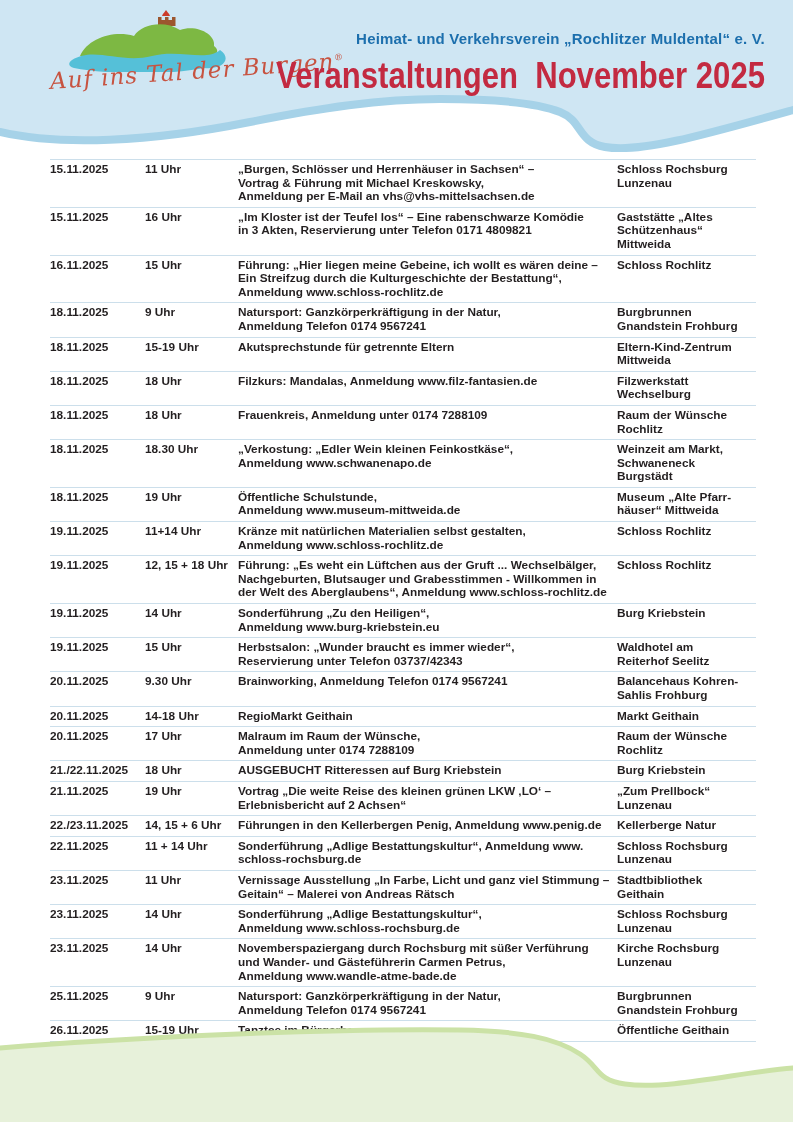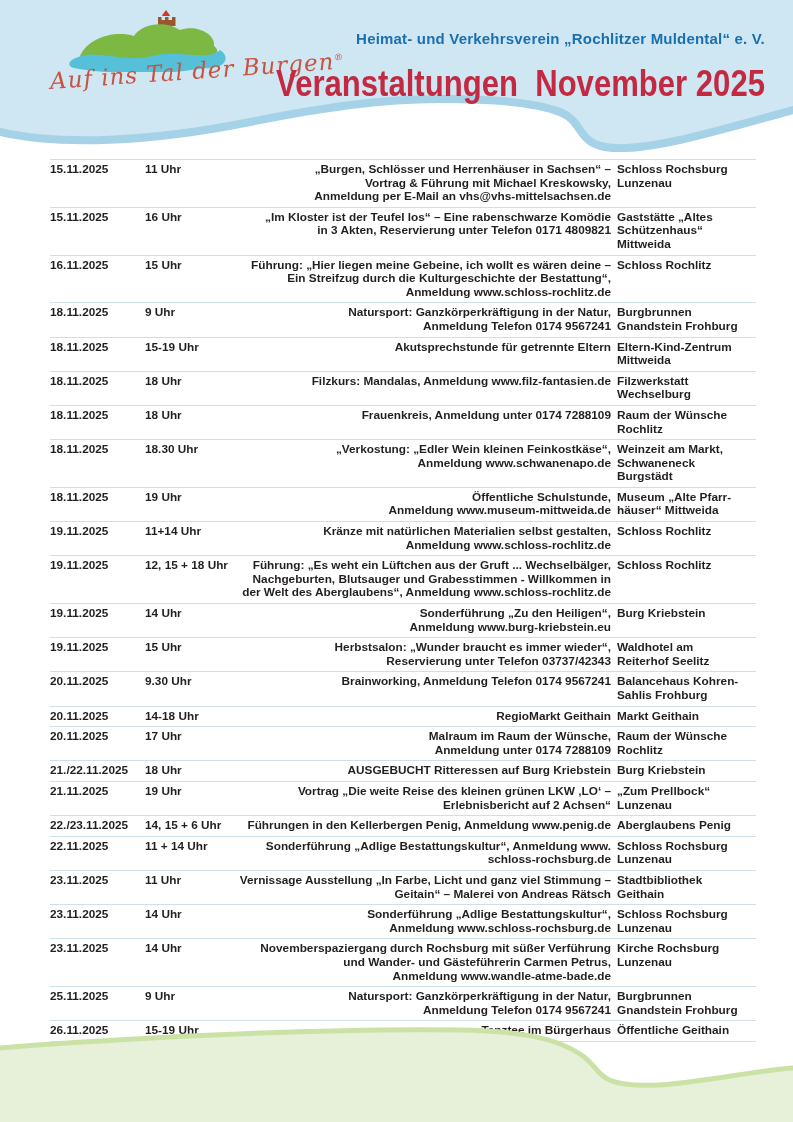--- a/index.html
+++ b/index.html
@@ -30,39 +30,39 @@
   .logo-script{
     font-family:"DejaVu Serif",serif;font-style:italic;
     color:var(--logo-red);font-size:23px;white-space:nowrap;
     transform:rotate(-4deg);transform-origin:left center;
     margin-top:-4px;margin-left:4px;letter-spacing:1px;
   }
   .logo-script sup{font-size:9px;}
   .header-text{position:absolute;top:30px;right:28px;text-align:right;}
   .org-name{
     color:var(--org-blue);font-weight:bold;font-size:15px;letter-spacing:0.2px;
-    margin-bottom:16px;white-space:pre;
+    margin-bottom:8px;white-space:pre;
   }
   .page-title{
     color:var(--title-red);font-weight:bold;font-size:37px;white-space:pre;
     transform:scaleX(0.84);transform-origin:right center;letter-spacing:0px;
   }
   table.events{
     position:absolute;left:50px;top:159px;width:706px;
     border-collapse:collapse;table-layout:fixed;font-weight:bold;
   }
   table.events td{
     vertical-align:top;font-size:11.8px;line-height:13.6px;
     border-top:1px solid var(--divider);
     padding:3px 6px 3px 0;
   }
   table.events tr:last-child td{border-bottom:1px solid var(--divider);}
   td.c-date{width:95px;white-space:nowrap;font-size:12.2px;}
   td.c-time{width:93px;white-space:nowrap;font-size:12.2px;}
-  td.c-desc{width:379px;white-space:pre-line;text-align:right;}
+  td.c-desc{width:379px;white-space:pre-line;}
   td.c-loc{width:139px;white-space:pre-line;padding-right:0;margin-left:48px;}
   .footer-wave-svg{position:absolute;left:0;bottom:0;display:block;}
 </style>
 </head>
 <body>
 
 <div class="page">
 
   <svg class="header-wave-svg" width="793" height="158" viewBox="0 0 793 158" preserveAspectRatio="none" aria-hidden="true">
     <path d="M0,132 C60,146 150,142 250,122 C320,108 380,99 440,99 C500,99 540,104 560,112 C583,121 577,142 605,147 C640,153 700,136 793,110 L793,0 L0,0 Z" fill="var(--header-bg)"></path>
@@ -243,21 +243,21 @@
       <td class="c-desc">Vortrag „Die weite Reise des kleinen grünen LKW ‚LO‘ –
 Erlebnisbericht auf 2 Achsen“</td>
       <td class="c-loc">„Zum Prellbock“
 Lunzenau</td>
     </tr>
 
     <tr>
       <td class="c-date">22./23.11.2025</td>
       <td class="c-time">14, 15 + 6 Uhr</td>
       <td class="c-desc">Führungen in den Kellerbergen Penig, Anmeldung www.penig.de</td>
-      <td class="c-loc">Aberglaubens Penig</td>
+      <td class="c-loc">Kellerberge Natur</td>
     </tr>
 
     <tr>
       <td class="c-date">22.11.2025</td>
       <td class="c-time">11 + 14 Uhr</td>
       <td class="c-desc">Sonderführung „Adlige Bestattungskultur“, Anmeldung www.
 schloss-rochsburg.de</td>
       <td class="c-loc">Schloss Rochsburg
 Lunzenau</td>
     </tr>

